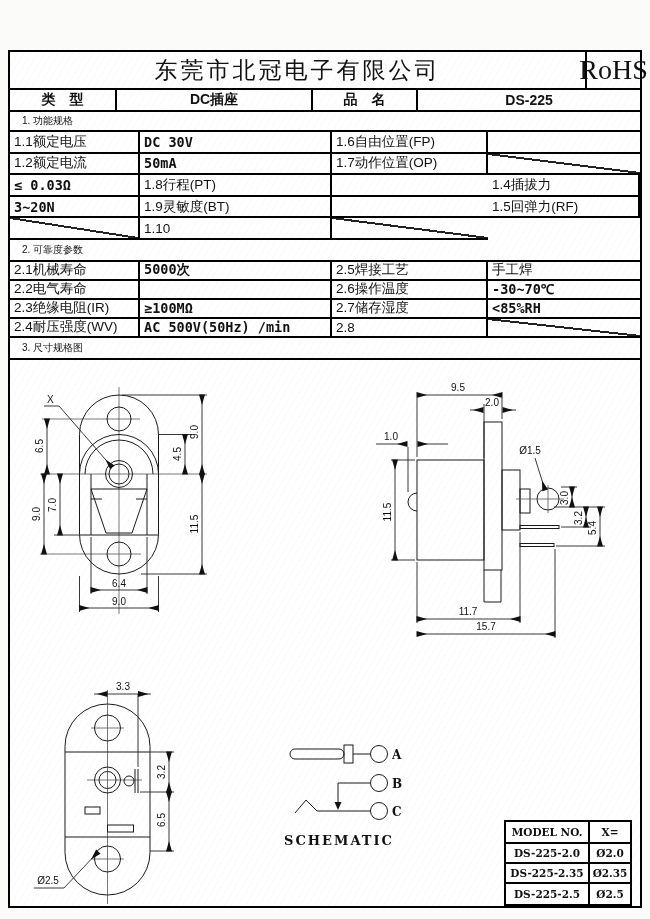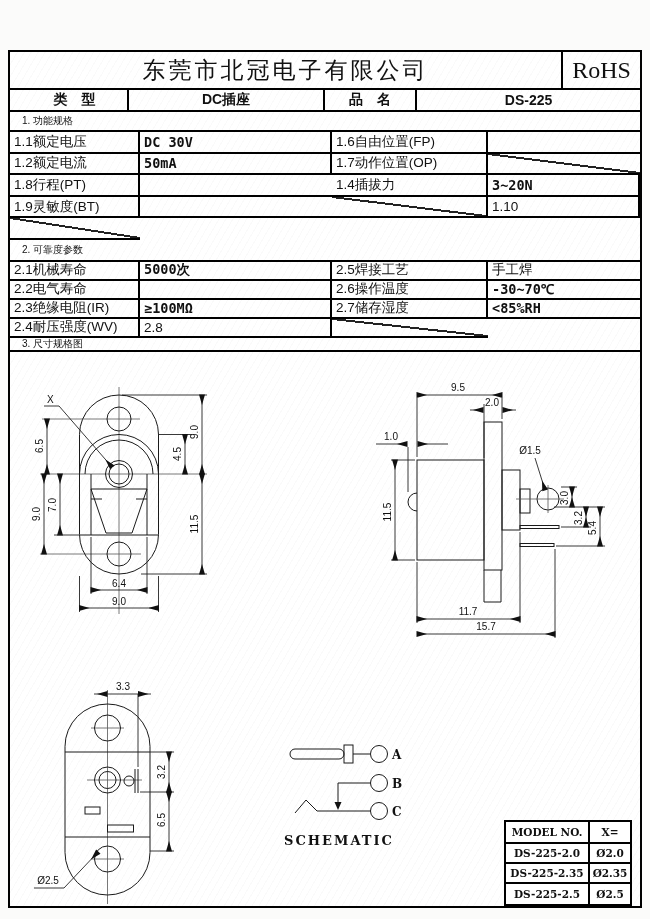--- a/index.html
+++ b/index.html
@@ -10,30 +10,30 @@
     color:#111;
   }
   .doc{
     position:absolute;left:8px;top:50px;width:634px;height:858px;
     box-sizing:border-box;border:2px solid #000;background:#fff;
     background-image:repeating-linear-gradient(120deg, rgba(0,0,0,0.018) 0 1px, transparent 1px 6px);
   }
   .trow{height:38px;box-sizing:border-box;border-bottom:2px solid #000;display:flex;}
   .company{flex:1;display:flex;align-items:center;justify-content:center;
     font-size:23px;font-weight:normal;letter-spacing:3px;}
-  .rohs{width:79px;box-sizing:border-box;border-left:2px solid #000;display:flex;align-items:center;justify-content:center;
-    font-family:"Liberation Serif",serif;font-size:24px;}
+  .rohs{width:55px;box-sizing:border-box;border-left:2px solid #000;display:flex;align-items:center;justify-content:center;
+    font-family:"Liberation Serif",serif;font-size:28px;}
   .row2{height:22px;box-sizing:border-box;border-bottom:2px solid #000;display:flex;}
   .row2 .cell{box-sizing:border-box;display:flex;align-items:center;justify-content:center;
     font-size:14px;font-weight:bold;border-right:2px solid #000;}
   .row2 .cell:last-child{border-right:none;}
-  .w-type{width:107px;margin-left:12px;} .w-typev{width:196px;} .w-prod{width:92px;} .w-prodv{flex:1;border-radius:9px;}
+  .w-type{width:107px;} .w-typev{width:196px;} .w-prod{width:105px;} .w-prodv{flex:1;border-radius:9px;}
   .stitle{box-sizing:border-box;border-bottom:2px solid #000;display:flex;align-items:center;
     padding-left:12px;font-size:10px;}
-  .st1{height:20px;} .st2{height:22px;} .st3{height:14px;}
+  .st1{height:20px;} .st2{height:22px;} .st3{height:22px;}
   .spec-grid{display:grid;grid-template-columns:130px 192px 156px 1fr;border-radius:21px;}
   .g1{grid-auto-rows:21.6px;}
   .g2{grid-auto-rows:19px;}
   .c{box-sizing:border-box;border-right:2px solid #000;border-bottom:2px solid #000;
     display:flex;align-items:center;padding:0 4px;overflow:hidden;white-space:nowrap;}
   .c.ce{border-right:none;}
   .lbl{font-size:13.5px;}
   .val{font-size:13.5px;font-weight:bold;font-family:"DejaVu Sans Mono","Liberation Sans",monospace;}
   .diag{background-image:linear-gradient(to top right,
       transparent calc(50% - 1px), #222 calc(50% - 1px), #222 calc(50% + 1px), transparent calc(50% + 1px));}
@@ -75,28 +75,30 @@
     <div class="c lbl">1.1额定电压</div>
     <div class="c val">DC 30V</div>
     <div class="c lbl">1.6自由位置(FP)</div>
     <div class="c val ce"></div>
 
     <div class="c lbl">1.2额定电流</div>
     <div class="c val">50mA</div>
     <div class="c lbl">1.7动作位置(OP)</div>
     <div class="c val ce diag"></div>
 
+    <div class="c val">≤ 0.03Ω</div>
     <div class="c lbl">1.8行程(PT)</div>
     <div class="c val ce"></div>
 
     <div class="c lbl">1.4插拔力</div>
     <div class="c val">3~20N</div>
     <div class="c lbl">1.9灵敏度(BT)</div>
     <div class="c val ce"></div>
 
+    <div class="c lbl">1.5回弹力(RF)</div>
     <div class="c val diag"></div>
     <div class="c lbl">1.10</div>
     <div class="c val ce diag"></div>
   </div>
 
   <div class="stitle st2">2.  可靠度参数</div>
   <div class="spec-grid g2">
     <div class="c lbl">2.1机械寿命</div>
     <div class="c val">5000次</div>
     <div class="c lbl">2.5焊接工艺</div>
@@ -106,20 +108,21 @@
     <div class="c val"></div>
     <div class="c lbl">2.6操作温度</div>
     <div class="c val ce">-30~70℃</div>
 
     <div class="c lbl">2.3绝缘电阻(IR)</div>
     <div class="c val">≥100MΩ</div>
     <div class="c lbl">2.7储存湿度</div>
     <div class="c val ce">&lt;85%RH</div>
 
     <div class="c lbl">2.4耐压强度(WV)</div>
+    <div class="c val">AC 500V(50Hz) /min</div>
     <div class="c lbl">2.8</div>
     <div class="c val ce diag"></div>
   </div>
 
   <div class="stitle st3">3.  尺寸规格图</div>
 
   <svg class="draw" viewBox="8 358 630 546">
     <defs>
       <marker id="ar" markerWidth="11" markerHeight="8" refX="10" refY="4" orient="auto-start-reverse" markerUnits="userSpaceOnUse">
         <path d="M0,4 L10.5,1 L10.5,7 Z" fill="#111" stroke="none"></path>

